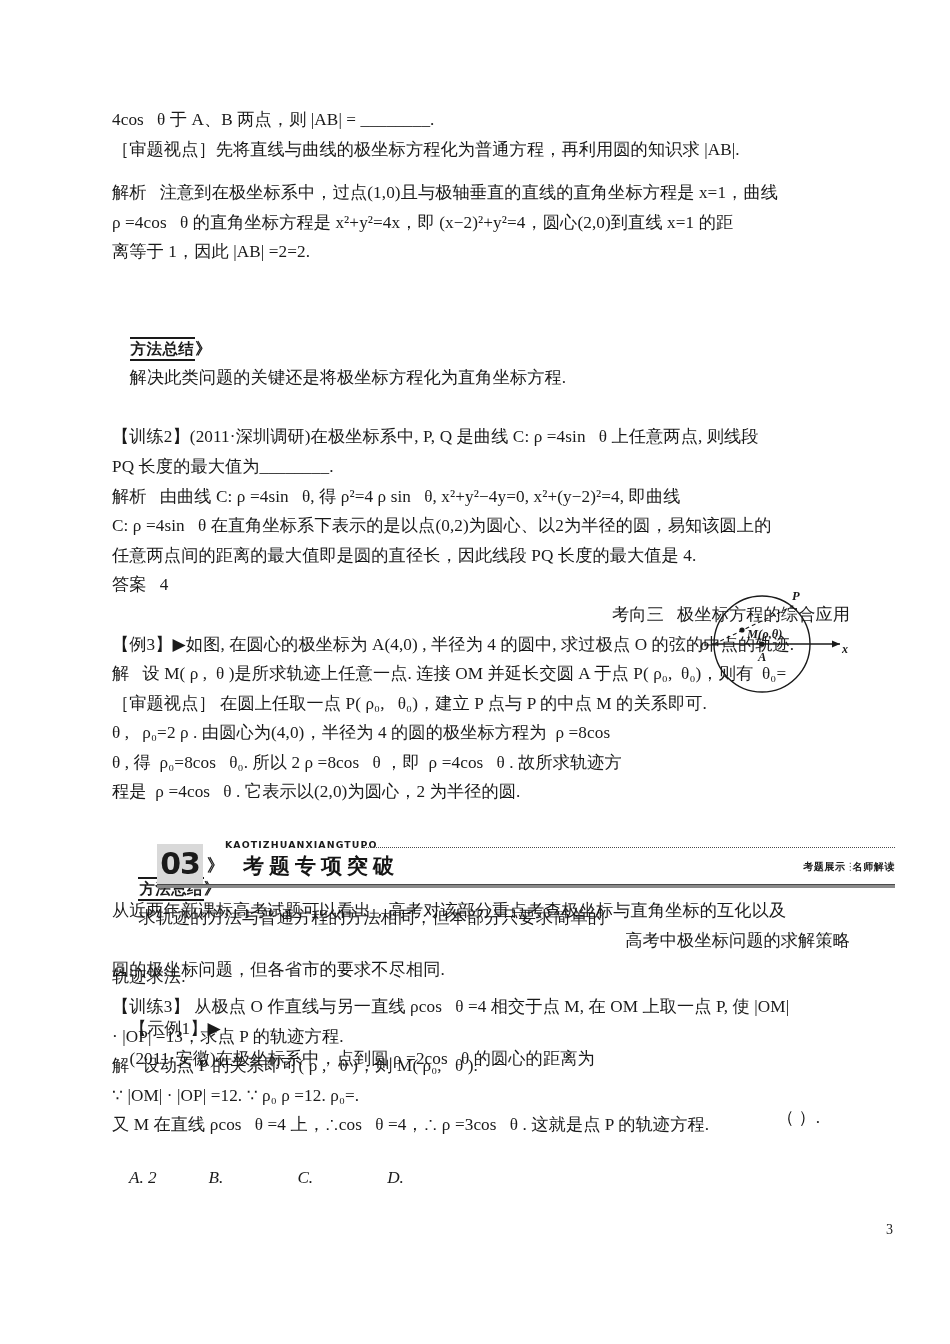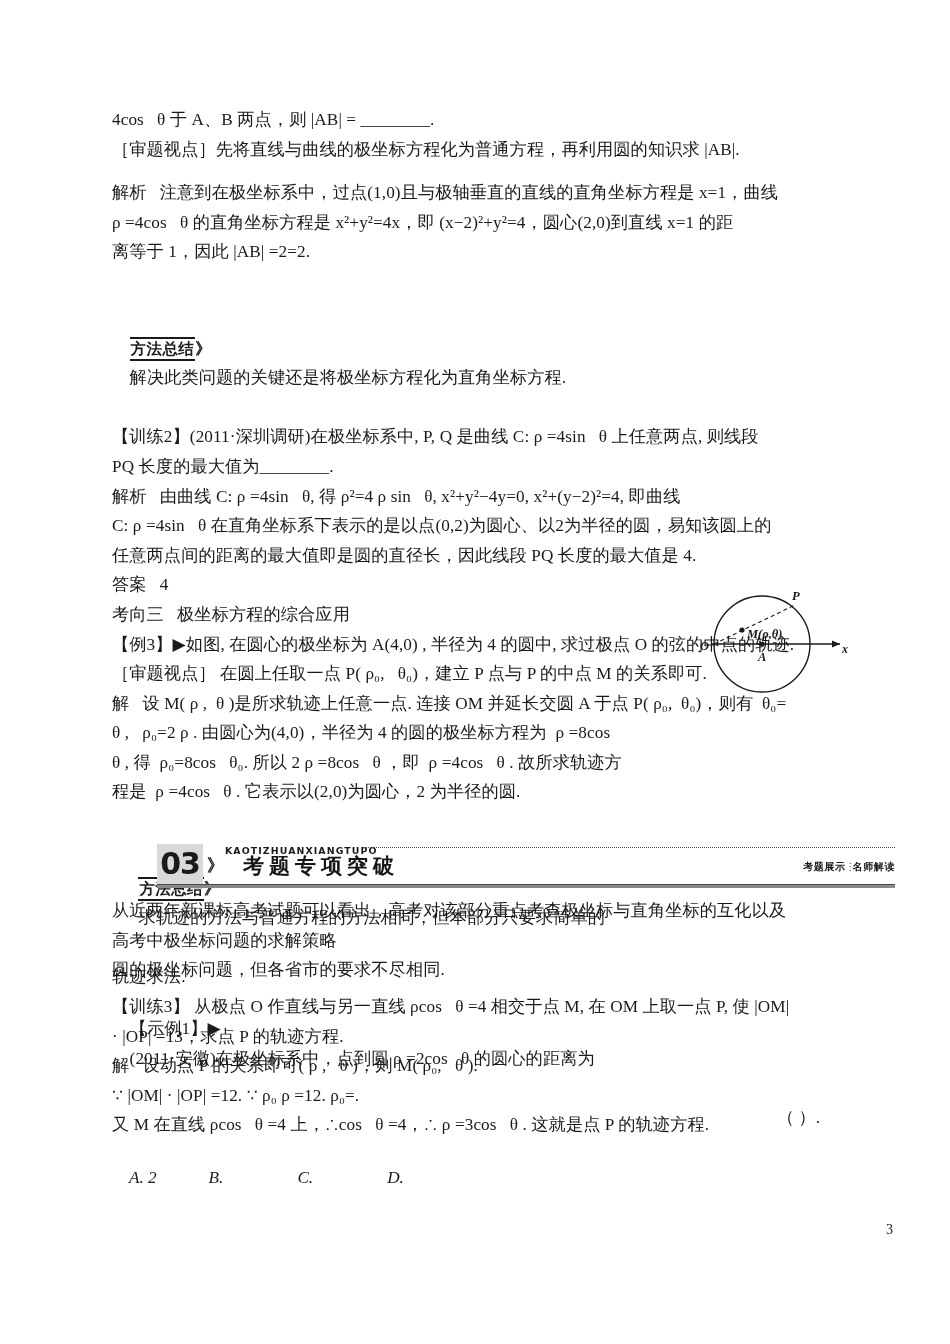--- a/index.html
+++ b/index.html
@@ -26,21 +26,21 @@
   
   .line {
     font-size: 17.2px;
     line-height: 29.6px;
     letter-spacing: 0.1px;
     white-space: pre-wrap;
     min-height: 29.6px;
   }
   .block { margin: 0; padding: 0; }
   .gap-sm { height: 14px; }
-  .center { text-align: left; }
+  .center { text-align: right; }
   
   .tag-box {
     display: inline-block;
     font-weight: bold;
     font-size: 15.4px;
     border-bottom: 2.2px solid #1a1a1a;
     border-top: 2.2px solid #1a1a1a;
     padding: 0 1px;
     letter-spacing: 0.5px;
     line-height: 20px;
@@ -79,21 +79,21 @@
   }
   .banner-chev {
     position: absolute;
     left: 50px; top: 16px;
     font-size: 17px;
     font-weight: bold;
     color: #222;
   }
   .banner-pinyin {
     position: absolute;
-    left: 68px; top: 7px;
+    left: 68px; top: 1px;
     font-family: "DejaVu Sans", sans-serif;
     font-size: 9.4px;
     font-weight: bold;
     letter-spacing: 1.1px;
     color: #1a1a1a;
     text-align: right;
   }
   .banner-dots {
     position: absolute;
     left: 206px; top: 9px;
@@ -188,22 +188,22 @@
     <div class="line">解析   由曲线 C: ρ =4sin   θ, 得 ρ²=4 ρ sin   θ, x²+y²−4y=0, x²+(y−2)²=4, 即曲线</div>
     <div class="line">C: ρ =4sin   θ 在直角坐标系下表示的是以点(0,2)为圆心、以2为半径的圆，易知该圆上的</div>
     <div class="line">任意两点间的距离的最大值即是圆的直径长，因此线段 PQ 长度的最大值是 4.</div>
     <div class="line">答案   4</div>
   </div>
 
   <div class="line center">考向三   极坐标方程的综合应用</div>
 
   <div class="block">
     <div class="line">【例3】▶如图, 在圆心的极坐标为 A(4,0) , 半径为 4 的圆中, 求过极点 O 的弦的中点的轨迹.</div>
+    <div class="line">解   设 M( ρ ,  θ )是所求轨迹上任意一点. 连接 OM 并延长交圆 A 于点 P( ρ₀,  θ₀)，则有  θ₀=</div>
     <div class="line">［审题视点］ 在圆上任取一点 P( ρ₀,   θ₀)，建立 P 点与 P 的中点 M 的关系即可.</div>
-    <div class="line">解   设 M( ρ ,  θ )是所求轨迹上任意一点. 连接 OM 并延长交圆 A 于点 P( ρ₀,  θ₀)，则有  θ₀=</div>
     <div class="line">θ ,   ρ₀=2 ρ . 由圆心为(4,0)，半径为 4 的圆的极坐标方程为  ρ =8cos</div>
     <div class="line" style="width:560px">θ , 得  ρ₀=8cos   θ₀. 所以 2 ρ =8cos   θ ，即  ρ =4cos   θ . 故所求轨迹方</div>
     <div class="line" style="width:560px">程是  ρ =4cos   θ . 它表示以(2,0)为圆心，2 为半径的圆.</div>
   </div>
 
   <div class="block">
     <div class="line" style="width:560px">
       <span class="tag-box">方法总结</span><span class="tag-chev">》</span>
       <span>求轨迹的方法与普通方程的方法相同，但本部分只要求简单的</span>
     </div>

